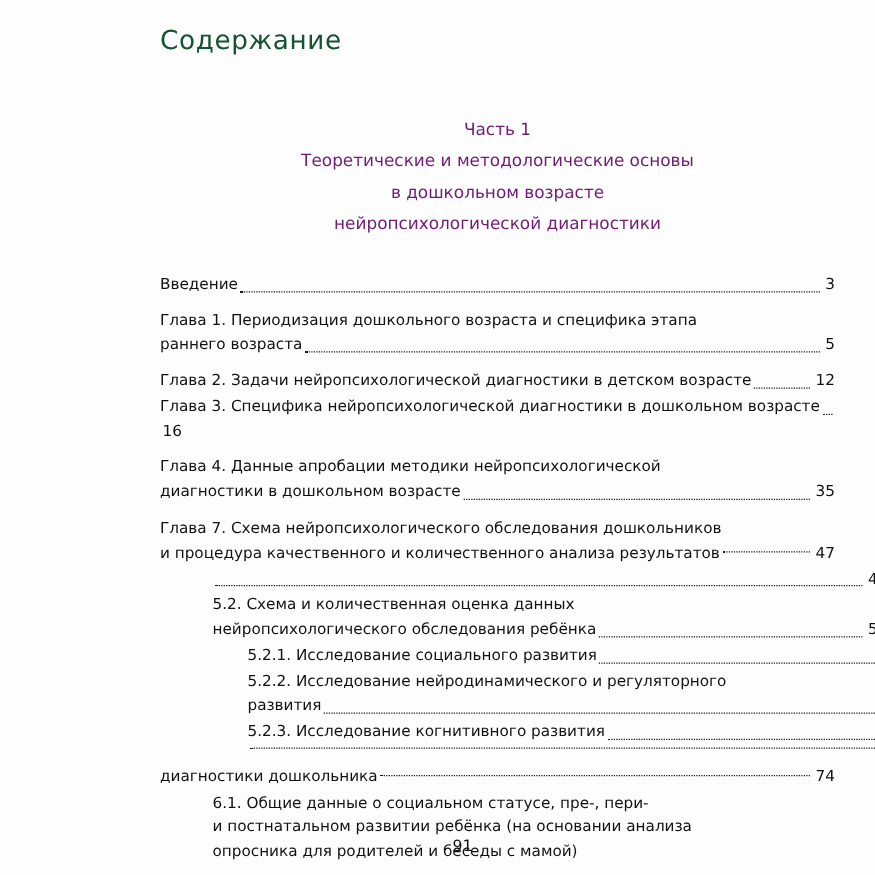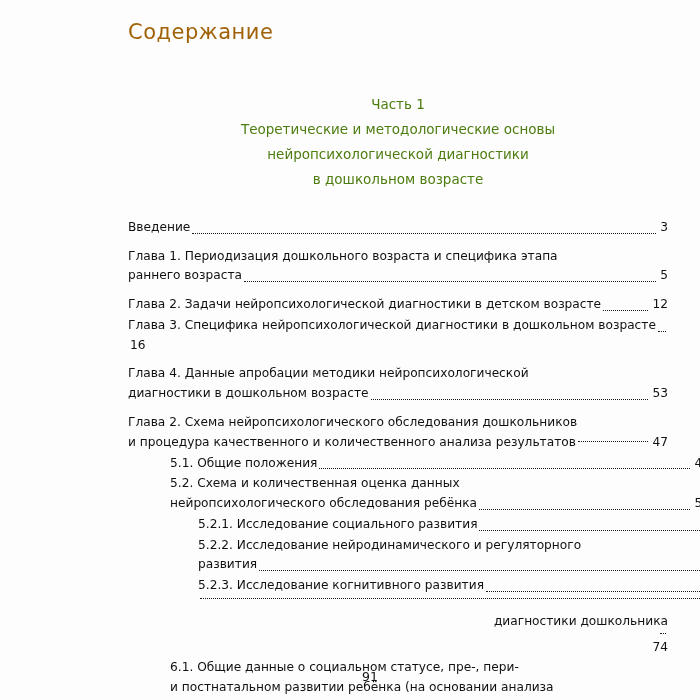--- a/index.html
+++ b/index.html
@@ -26,28 +26,28 @@
     position: absolute;
     left: 128px;
     top: 10px;
     width: 540px;
   }
   .page-title {
     font-size: 21px;
     letter-spacing: 0.5px;
     margin: 10px 0 0 0;
     font-weight: 400;
-    color: #a16207;
+    color: #14532d;
   }
   .part-block {
     margin-top: 48px;
     text-align: center;
     font-size: 13.5px;
     line-height: 1.85;
-    color: #4d7c0f;
+    color: #701a75;
   }
   .part-block div {
     white-space: nowrap;
   }
   .toc {
     margin-top: 26px;
     font-size: 12.2px;
     line-height: 1.62;
     color: #111;
   }
@@ -97,22 +97,22 @@
 <body>
 
 <div class="page">
   <div class="content">
 
     <h1 class="page-title">Содержание</h1>
 
     <div class="part-block">
       <div>Часть 1</div>
       <div>Теоретические и методологические основы</div>
+      <div>в дошкольном возрасте</div>
       <div>нейропсихологической диагностики</div>
-      <div>в дошкольном возрасте</div>
     </div>
 
     <div class="toc" id="toc-list">
         <div class="entry lvl1" style="flex-wrap: wrap;">
           <span class="label">Введение</span>
           <span class="dots"></span>
           <span class="pagenum">3</span>
         </div>
         <div class="entry lvl1 gap" style="flex-wrap: wrap; justify-content: center;">
           <span class="cont">Глава 1. Периодизация дошкольного возраста и специфика этапа</span>
@@ -130,33 +130,32 @@
         <div class="entry lvl1" style="flex-wrap: wrap;">
           <span class="label">Глава 3. Специфика нейропсихологической диагностики в дошкольном возрасте</span>
           <span class="dots"></span>
           <span class="pagenum">16</span>
         </div>
         <div class="entry lvl1 gap" style="flex-wrap: wrap; flex-direction: column;">
           <span class="cont">Глава 4. Данные апробации методики нейропсихологической</span>
           <span style="display: flex; width: 100%; align-items: flex-end;">
             <span class="label">диагностики в дошкольном возрасте</span>
             <span class="dots"></span>
-            <span class="pagenum">53</span>
+            <span class="pagenum">35</span>
           </span>
         </div>
         <div class="entry lvl1 gap" style="flex-wrap: wrap;">
-          <span class="cont">Глава 2. Схема нейропсихологического обследования дошкольников</span>
+          <span class="cont">Глава 7. Схема нейропсихологического обследования дошкольников</span>
           <span style="display: flex; width: 100%; align-items: center;">
             <span class="label">и процедура качественного и количественного анализа результатов</span>
             <span class="dots"></span>
             <span class="pagenum">47</span>
           </span>
         </div>
         <div class="entry lvl2" style="flex-wrap: wrap;">
-          <span class="label">5.1. Общие положения</span>
           <span class="dots"></span>
           <span class="pagenum">47</span>
         </div>
         <div class="entry lvl2" style="flex-wrap: wrap;">
           <span class="cont">5.2. Схема и количественная оценка данных</span>
           <span style="display: flex; width: 100%; align-items: flex-end;">
             <span class="label">нейропсихологического обследования ребёнка</span>
             <span class="dots"></span>
             <span class="pagenum">50</span>
           </span>
@@ -173,21 +172,21 @@
           </span>
         </div>
         <div class="entry lvl3" style="flex-wrap: wrap;">
           <span class="label">5.2.3. Исследование когнитивного развития</span>
           <span class="dots"></span>
         </div>
         <div class="entry lvl3" style="flex-wrap: wrap;">
           <span class="dots"></span>
         </div>
         <div class="entry lvl1 gap" style="flex-wrap: wrap;">
-          <span style="display: flex; width: 100%; align-items: flex-end; flex-direction: column;">
+          <span style="display: flex; width: 100%; align-items: center;">
             <span class="label">диагностики дошкольника</span>
             <span class="dots"></span>
             <span class="pagenum">74</span>
           </span>
         </div>
         <div class="entry lvl2" style="flex-wrap: wrap;">
           <span class="cont">6.1. Общие данные о социальном статусе, пре-, пери-</span>
           <span style="display: flex; width: 100%; align-items: flex-end;">
             <span class="label">и постнатальном развитии ребёнка (на основании анализа
 опросника для родителей и беседы с мамой)</span>

